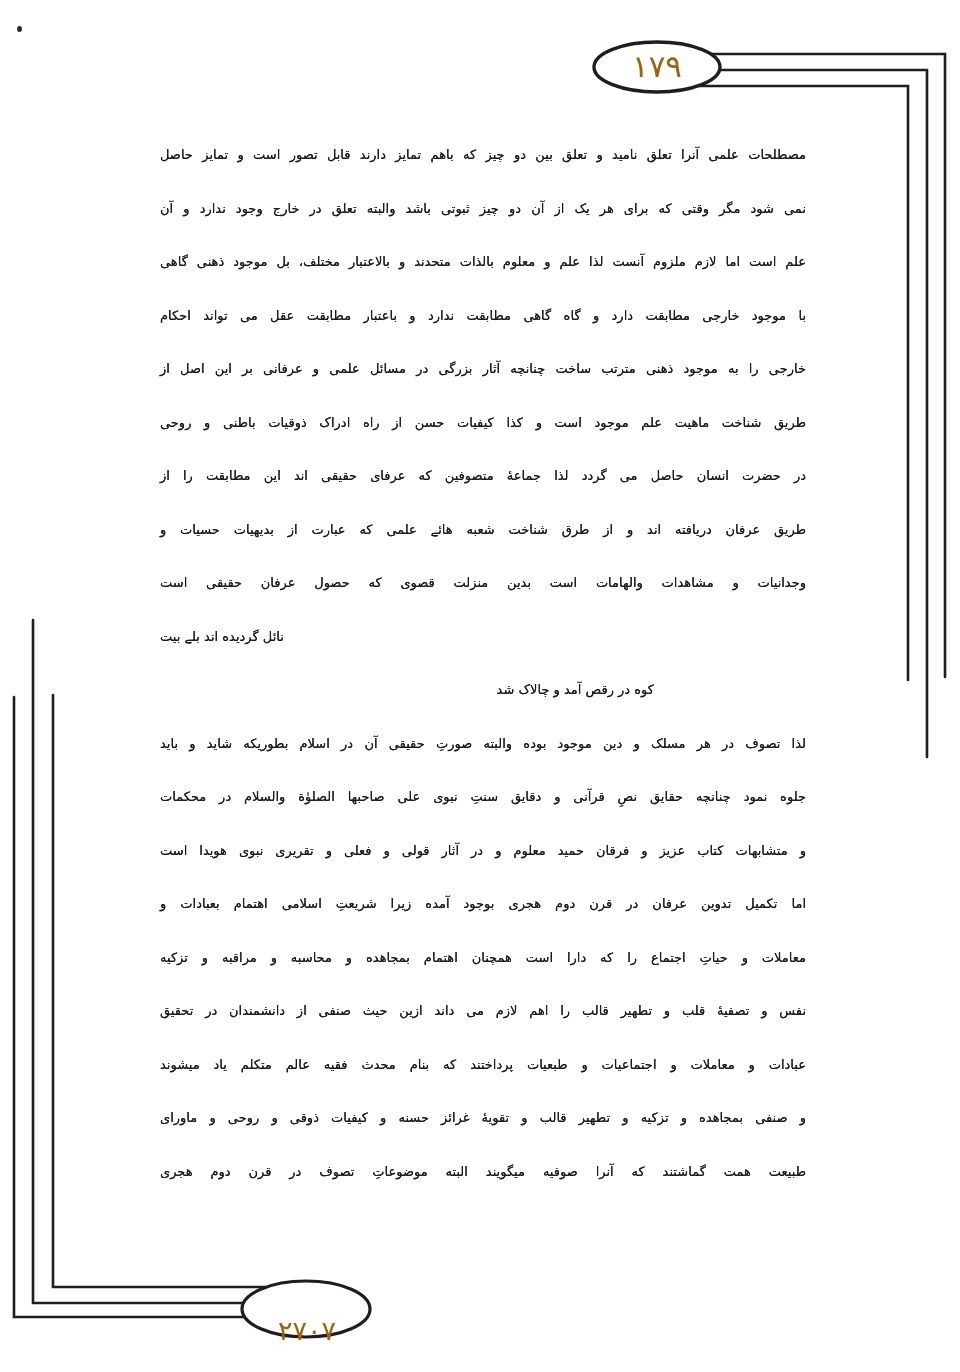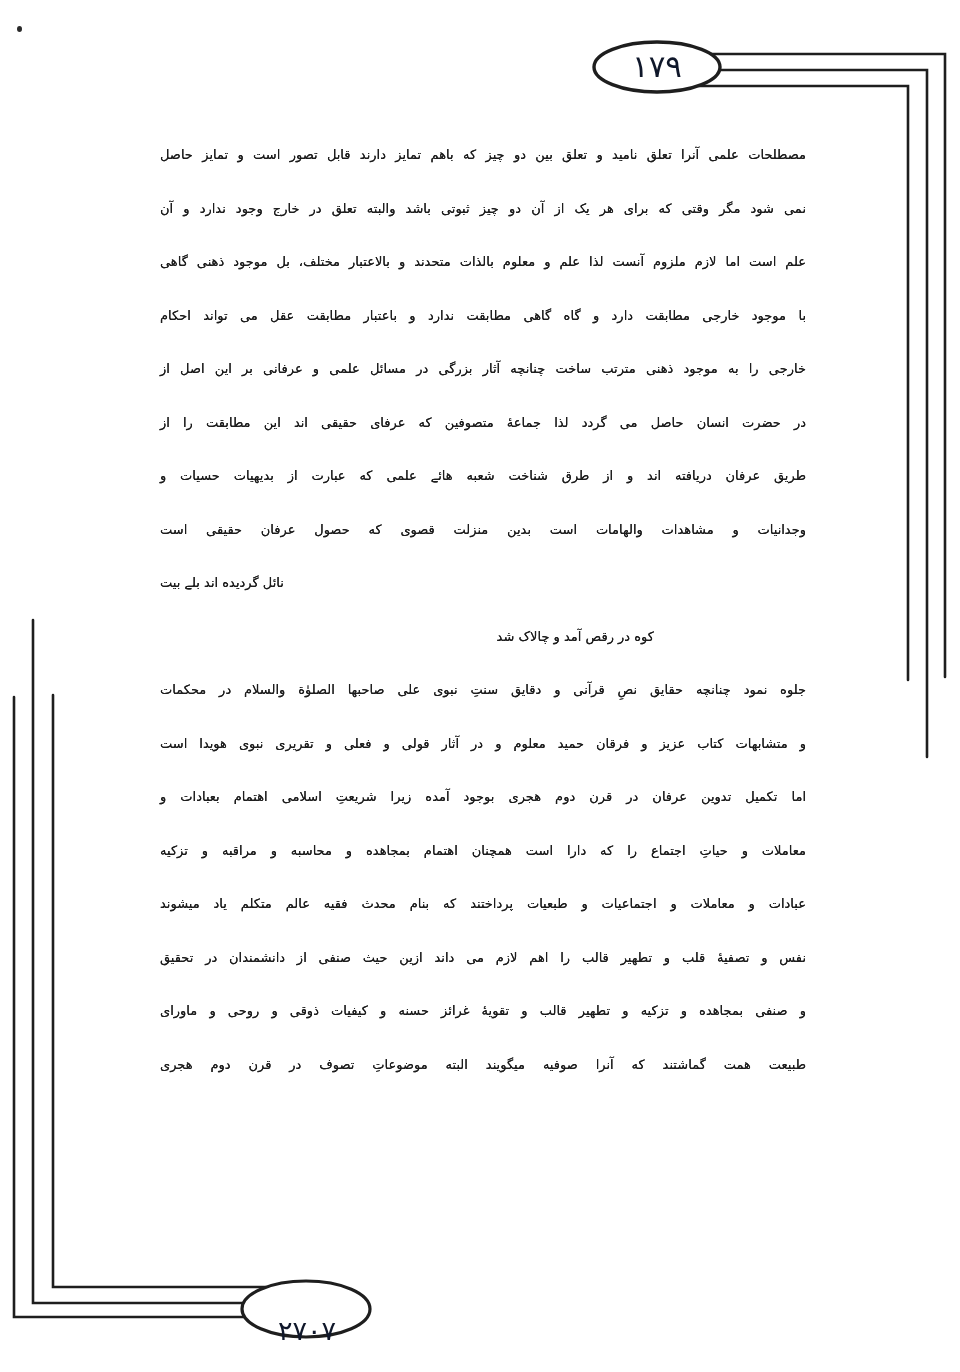--- a/index.html
+++ b/index.html
@@ -10,21 +10,21 @@
     background:#ffffff;
     overflow:hidden;
     font-family:"DejaVu Sans", sans-serif;
     color:#1d1d1d;
   }
   .frame-svg{position:absolute;top:0;left:0;z-index:1;}
   .cartouche-num{
     position:absolute;z-index:2;
     text-align:center;
     font-family:"DejaVu Sans", sans-serif;
-    color:#0f172a;
+    color:#a16207;
     direction:rtl;
   }
   .cartouche-num.top{left:597px;top:48px;width:120px;font-size:31px;letter-spacing:4px;}
   .cartouche-num.bottom{left:244px;top:1315px;width:126px;font-size:27px;letter-spacing:3px;}
   .text-block{
     position:absolute;z-index:2;
     top:130px;left:160px;width:646px;
     direction:rtl;
     font-size:13px;
     text-shadow:0 0 0.5px #1d1d1d;
@@ -75,33 +75,35 @@
 
   <div class="cartouche-num top">۱۷۹</div>
   <div class="cartouche-num bottom">۲۷۰۷</div>
 
   <div class="text-block">
     <div class="tline">مصطلحات علمی آنرا تعلق نامید و تعلق بین دو چیز که باهم تمایز دارند قابل تصور است و تمایز حاصل</div>
     <div class="tline">نمی شود مگر وقتی که برای هر یک از آن دو چیز ثبوتی باشد والبته تعلق در خارج وجود ندارد و آن</div>
     <div class="tline">علم است اما لازم ملزوم آنست لذا علم و معلوم بالذات متحدند و بالاعتبار مختلف، بل موجود ذهنی گاهی</div>
     <div class="tline">با موجود خارجی مطابقت دارد و گاه گاهی مطابقت ندارد و باعتبار مطابقت عقل می تواند احکام</div>
     <div class="tline">خارجی را به موجود ذهنی مترتب ساخت چنانچه آثار بزرگی در مسائل علمی و عرفانی بر این اصل از</div>
+    <div class="tline">طریق شناخت ماهیت علم موجود است و کذا کیفیات حسن از راه ادراک ذوقیات باطنی و روحی</div>
     <div class="tline">در حضرت انسان حاصل می گردد لذا جماعهٔ متصوفین که عرفای حقیقی اند این مطابقت را از</div>
     <div class="tline">طریق عرفان دریافته اند و از طرق شناخت شعبه هائے علمی که عبارت از بدیهیات حسیات و</div>
     <div class="tline">وجدانیات و مشاهدات والهامات است بدین منزلت قصوی که حصول عرفان حقیقی است</div>
 
     <div class="tline cont">نائل گردیده اند بلے بیت</div>
 
     <div class="verse">
       <span>کوه در رقص آمد و چالاک شد</span>
     </div>
 
+    <div class="tline">لذا تصوف در هر مسلک و دین موجود بوده والبته صورتِ حقیقی آن در اسلام بطوریکه شاید و باید</div>
     <div class="tline">جلوه نمود چنانچه حقایق نصِ قرآنی و دقایق سنتِ نبوی علی صاحبها الصلوٰة والسلام در محکمات</div>
     <div class="tline">و متشابهات کتاب عزیز و فرقان حمید معلوم و در آثار قولی و فعلی و تقریری نبوی هویدا است</div>
     <div class="tline">اما تکمیل تدوین عرفان در قرن دوم هجری بوجود آمده زیرا شریعتِ اسلامی اهتمام بعبادات و</div>
     <div class="tline">معاملات و حیاتِ اجتماع را که دارا است همچنان اهتمام بمجاهده و محاسبه و مراقبه و تزکیه</div>
+    <div class="tline">نفس و تصفیهٔ قلب و تطهیر قالب را اهم لازم می داند ازین حیث صنفی از دانشمندان در تحقیق</div>
     <div class="tline">عبادات و معاملات و اجتماعیات و طبعیات پرداختند که بنام محدث فقیه عالم متکلم یاد میشوند</div>
-    <div class="tline">نفس و تصفیهٔ قلب و تطهیر قالب را اهم لازم می داند ازین حیث صنفی از دانشمندان در تحقیق</div>
     <div class="tline">و صنفی بمجاهده و تزکیه و تطهیر قالب و تقویهٔ غرائز حسنه و کیفیات ذوقی و روحی و ماورای</div>
     <div class="tline">طبیعت همت گماشتند که آنرا صوفیه میگویند البته موضوعاتِ تصوف در قرن دوم هجری</div>
   </div>
 
 </div>
 
 </body></html>

